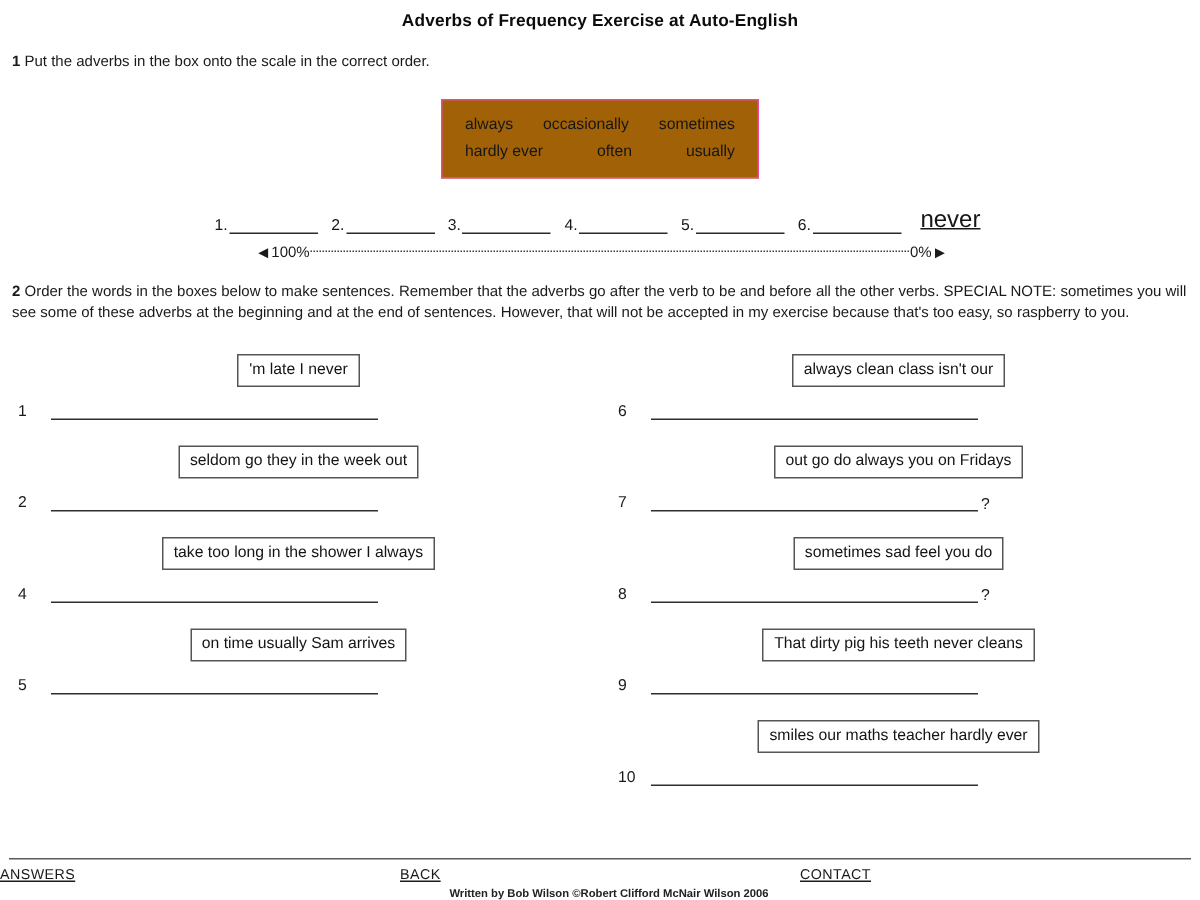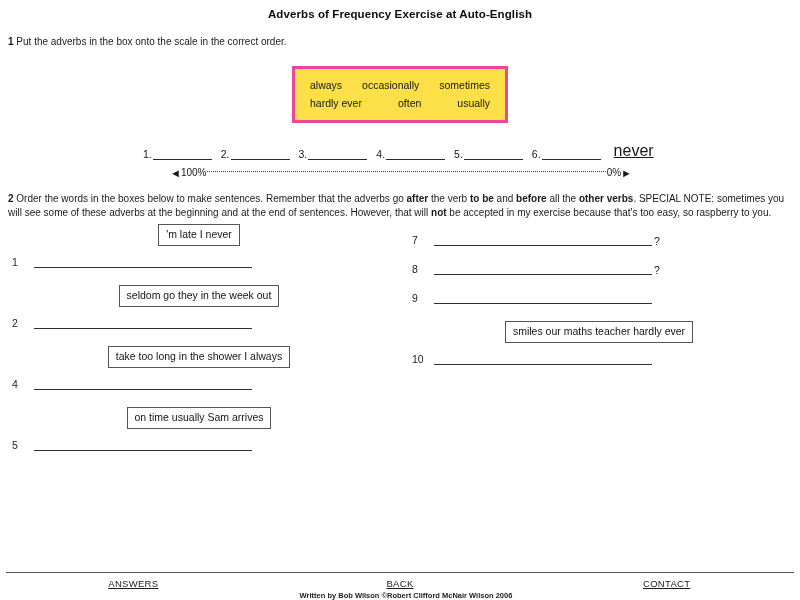--- a/index.html
+++ b/index.html
@@ -30,39 +30,39 @@
   .instruction {
     font-size: 10px;
     line-height: 14px;
     color: #1a1a1a;
     padding: 0 8px;
   }
   .instruction .num {
     font-weight: bold;
   }
   .instruction b {
-    font-weight: bold;
+    font-weight: normal;
   }
   #instruction-1 {
     margin-top: 15px;
   }
   #instruction-2 {
     margin-top: 14px;
     padding-right: 6px;
   }
 
   
   .wordbank-wrap {
     margin-top: 17px;
     display: flex;
     justify-content: center;
   }
   .wordbank {
-    border: 3px solid #ec4899;
-    background: #fde047;
+    border: 1px solid #ec4899;
+    background: #a16207;
     padding: 7px 14px 8px 14px;
     width: 182px;
   }
   .wordbank-row {
     display: flex;
     justify-content: space-between;
     font-size: 10.5px;
     line-height: 18px;
     white-space: nowrap;
   }
@@ -116,21 +116,21 @@
   .percent-row .dots {
     flex: 1;
     border-bottom: 1px dotted #3a3a3a;
     margin: 0 1px 3px 1px;
     height: 1px;
   }
 
   
   .columns {
     display: flex;
-    margin-top: 4px;
+    margin-top: 20px;
   }
   .col {
     width: 50%;
     box-sizing: border-box;
   }
   .col-left { padding-left: 12px; }
   .col-right { padding-left: 12px; }
 
   .qblock {
     margin-bottom: 0px;
@@ -185,21 +185,20 @@
     border-top: 1px solid #5a5a5a;
     margin: 0 6px;
   }
   .footer-links {
     display: flex;
     margin-top: 5px;
     font-size: 9.5px;
   }
   .footer-links .fl {
     flex: 1;
-    text-align: center;
   }
   .footer-links .fl span {
     text-decoration: underline;
     color: #1a1a1a;
     letter-spacing: 0.3px;
   }
   .copyright {
     text-align: center;
     font-size: 7.5px;
     font-weight: bold;
@@ -313,34 +312,53 @@
         </div>
         <div class="answer-row">
           <span class="qnum">5</span>
           <span class="answer-line"></span>
           <span class="endmark"></span>
         </div>
       </div>
     </div>
   <div class="col col-right" id="right-column">
       <div class="qblock">
+        <div class="qbox-row">
+          <div class="qbox">always clean class isn't our</div>
+        </div>
+        <div class="answer-row">
+          <span class="qnum">6</span>
+          <span class="answer-line"></span>
+          <span class="endmark"></span>
+        </div>
+      </div>
+      <div class="qblock">
+        <div class="qbox-row">
+          <div class="qbox">out go do always you on Fridays</div>
+        </div>
         <div class="answer-row">
           <span class="qnum">7</span>
           <span class="answer-line"></span>
           <span class="endmark">?</span>
         </div>
       </div>
       <div class="qblock">
+        <div class="qbox-row">
+          <div class="qbox">sometimes sad feel you do</div>
+        </div>
         <div class="answer-row">
           <span class="qnum">8</span>
           <span class="answer-line"></span>
           <span class="endmark">?</span>
         </div>
       </div>
       <div class="qblock">
+        <div class="qbox-row">
+          <div class="qbox">That dirty pig his teeth never cleans</div>
+        </div>
         <div class="answer-row">
           <span class="qnum">9</span>
           <span class="answer-line"></span>
           <span class="endmark"></span>
         </div>
       </div>
       <div class="qblock">
         <div class="qbox-row">
           <div class="qbox">smiles our maths teacher hardly ever</div>
         </div>

